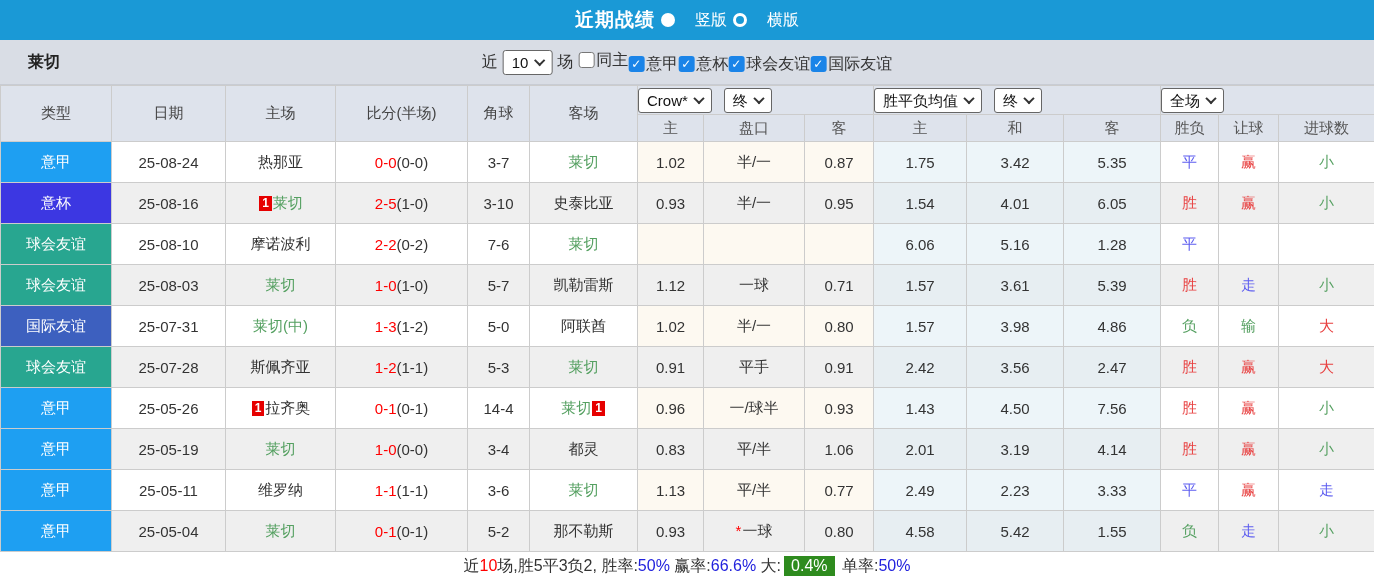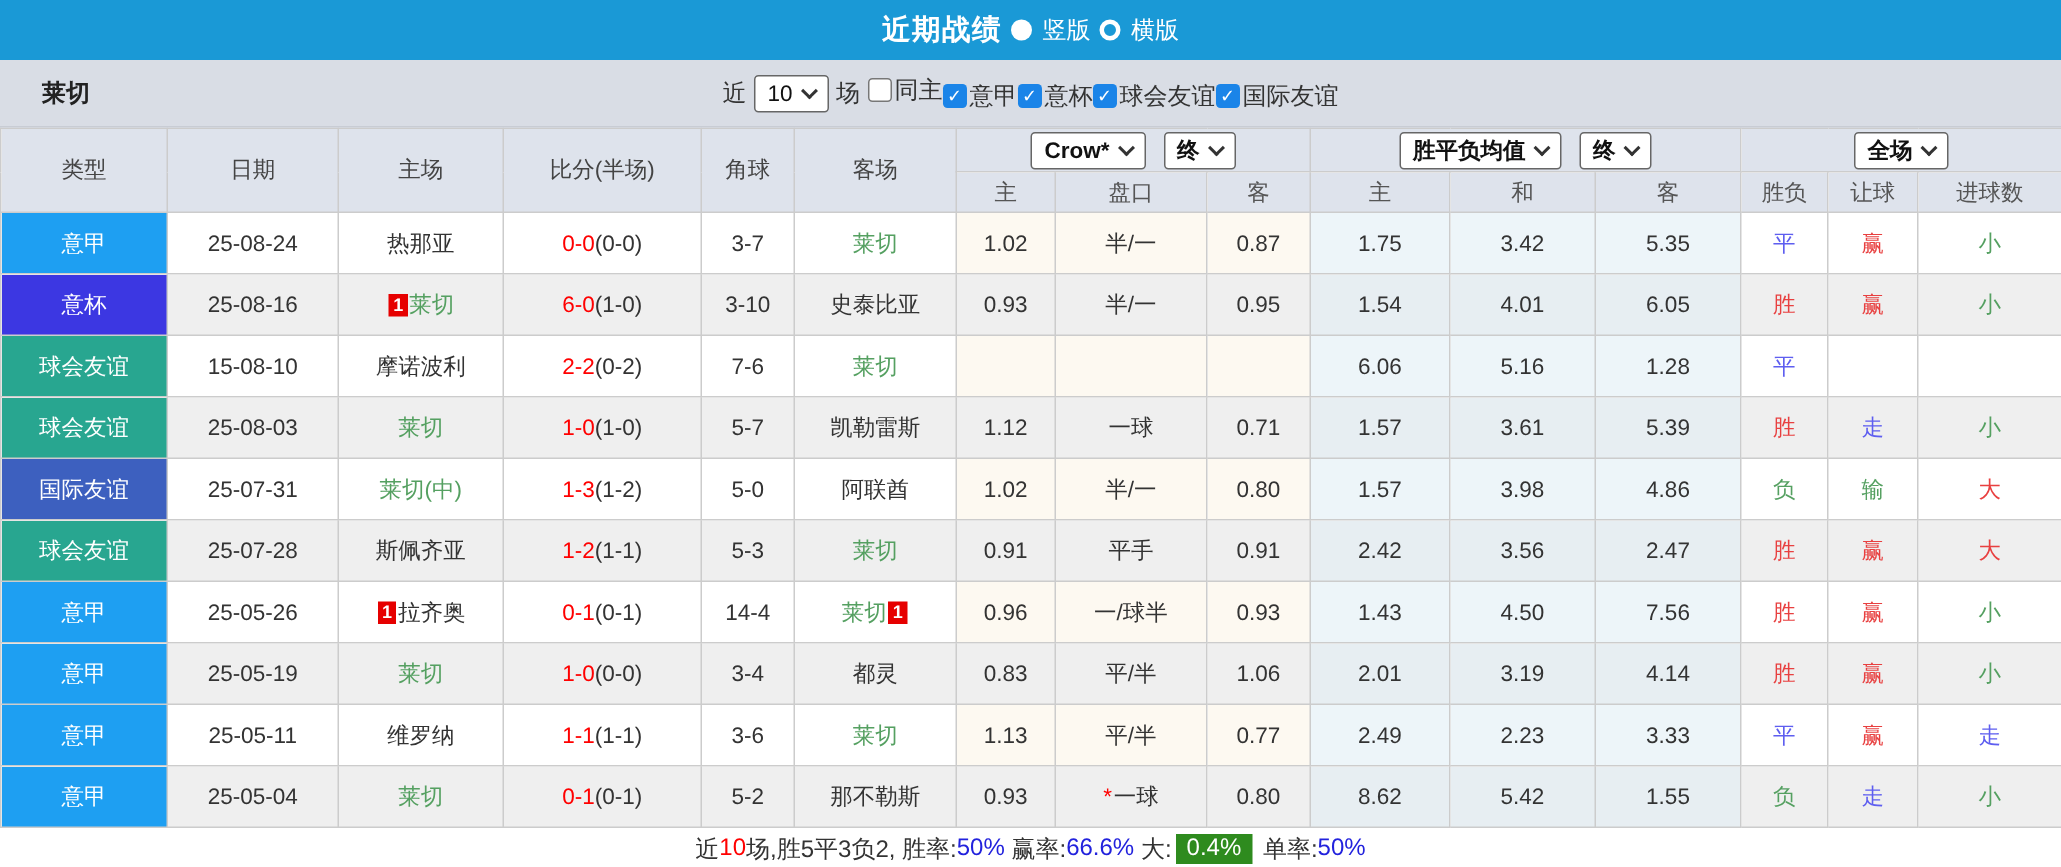--- a/index.html
+++ b/index.html
@@ -2,21 +2,21 @@
 <html><head>
 <meta charset="utf-8">
 <style>
   html,body{margin:0;padding:0;background:#fff;}
   body{width:1374px;font-family:"Liberation Sans","DejaVu Sans",sans-serif;-webkit-font-smoothing:antialiased;}
   .page{width:1374px;}
 
   
   .titlebar{height:40px;background:#1a99d6;display:flex;align-items:center;justify-content:center;gap:6px;color:#fff;}
   .title{font-size:19px;font-weight:bold;letter-spacing:1px;}
-  .radio-opt{display:inline-flex;align-items:center;gap:7px;font-size:16px;cursor:pointer;}
+  .radio-opt{display:inline-flex;align-items:center;gap:20px;font-size:16px;cursor:pointer;}
   .radio{display:inline-block;border-radius:50%;box-sizing:border-box;}
   .radio.sel{width:14px;height:14px;background:#fff;}
   .radio.unsel{width:14px;height:14px;border:3px solid #fff;background:transparent;}
 
   
   .filterbar{height:44px;background:#d9dde5;position:relative;display:flex;align-items:center;border-bottom:1px solid #c8ccd4;}
   .team{font-weight:bold;font-size:16px;color:#222;margin-left:28px;}
   .filters{position:absolute;left:50%;transform:translateX(-50%);display:flex;align-items:center;gap:5px;font-size:16px;color:#333;white-space:nowrap;}
   .select{display:inline-flex;align-items:center;gap:7px;background:#fff;border:1px solid #666;border-radius:3px;padding:2px 8px;font-size:15px;color:#111;cursor:pointer;line-height:19px;}
   .chev{width:6px;height:6px;border-right:2px solid #333;border-bottom:2px solid #333;transform:rotate(45deg) translate(-1px,-1px);}
@@ -24,21 +24,21 @@
   .checkbox{width:16px;height:16px;border-radius:3px;display:inline-flex;align-items:center;justify-content:center;box-sizing:border-box;}
   .checkbox.checked{background:#1a84e8;color:#fff;font-size:12px;font-weight:bold;}
   .checkbox.unchecked{background:#fff;border:1px solid #777;}
 
   
   table{border-collapse:collapse;width:1374px;table-layout:fixed;border-radius:31px;}
   th,td{border:1px solid #ccc;text-align:center;overflow:hidden;padding:0;}
   thead th{background:#dee3ec;font-weight:normal;color:#444;font-size:15px;}
   .hrow1 th{height:28px;}
   .hrow2 th{height:26px;color:#555;}
-  .sel-wrap{display:flex;align-items:center;justify-content:center;gap:12px;font-weight:bold;}
+  .sel-wrap{display:flex;align-items:center;gap:12px;}
   tbody td{height:40px;font-size:15px;color:#333;background:#fff;}
   tbody tr:nth-child(even) td{background:#efefef;}
   tbody tr:nth-child(odd) td.asia{background:#fdf9f1;}
   tbody tr:nth-child(odd) td.euro{background:#edf5f9;}
   tbody tr:nth-child(even) td.euro{background:#e7eef2;}
   td.type-cell{color:#fff;}
   .sf{color:#ff0000;}
   .sh{color:#333;}
   .lecce{color:#55a061;}
   .card{display:inline-block;background:#e60000;color:#fff;font-size:12px;line-height:15px;padding:0 3px;font-weight:bold;margin:0 1px;vertical-align:1px;}
@@ -186,36 +186,36 @@
     <td class="euro">3.42</td>
     <td class="euro">5.35</td>
     <td class="c-blue">平</td>
     <td class="c-red">赢</td>
     <td class="c-green">小</td>
   </tr>
         <tr>
     <td class="type-cell" style="background: rgb(60, 55, 226);">意杯</td>
     <td>25-08-16</td>
     <td><span class="card">1</span><span class="lecce">莱切</span></td>
-    <td><span class="sf">6-0</span><span class="sh">(1-0)</span></td>
+    <td><span class="sf">2-5</span><span class="sh">(1-0)</span></td>
     <td>3-10</td>
     <td><span>史泰比亚</span></td>
     <td class="asia">0.93</td>
     <td class="asia">半/一</td>
     <td class="asia">0.95</td>
     <td class="euro">1.54</td>
     <td class="euro">4.01</td>
     <td class="euro">6.05</td>
     <td class="c-red">胜</td>
     <td class="c-red">赢</td>
     <td class="c-green">小</td>
   </tr>
         <tr>
     <td class="type-cell" style="background: rgb(40, 166, 144);">球会友谊</td>
-    <td>15-08-10</td>
+    <td>25-08-10</td>
     <td><span>摩诺波利</span></td>
     <td><span class="sf">2-2</span><span class="sh">(0-2)</span></td>
     <td>7-6</td>
     <td><span class="lecce">莱切</span></td>
     <td class="asia"></td>
     <td class="asia"></td>
     <td class="asia"></td>
     <td class="euro">6.06</td>
     <td class="euro">5.16</td>
     <td class="euro">1.28</td>
@@ -328,21 +328,21 @@
         <tr>
     <td class="type-cell" style="background: rgb(30, 159, 242);">意甲</td>
     <td>25-05-04</td>
     <td><span class="lecce">莱切</span></td>
     <td><span class="sf">0-1</span><span class="sh">(0-1)</span></td>
     <td>5-2</td>
     <td><span>那不勒斯</span></td>
     <td class="asia">0.93</td>
     <td class="asia"><span class="star">*</span>一球</td>
     <td class="asia">0.80</td>
-    <td class="euro">8.62</td>
+    <td class="euro">4.58</td>
     <td class="euro">5.42</td>
     <td class="euro">1.55</td>
     <td class="c-green">负</td>
     <td class="c-blue">走</td>
     <td class="c-green">小</td>
   </tr>
       </tbody>
   </table>
 
   <div class="summary" id="summary">

